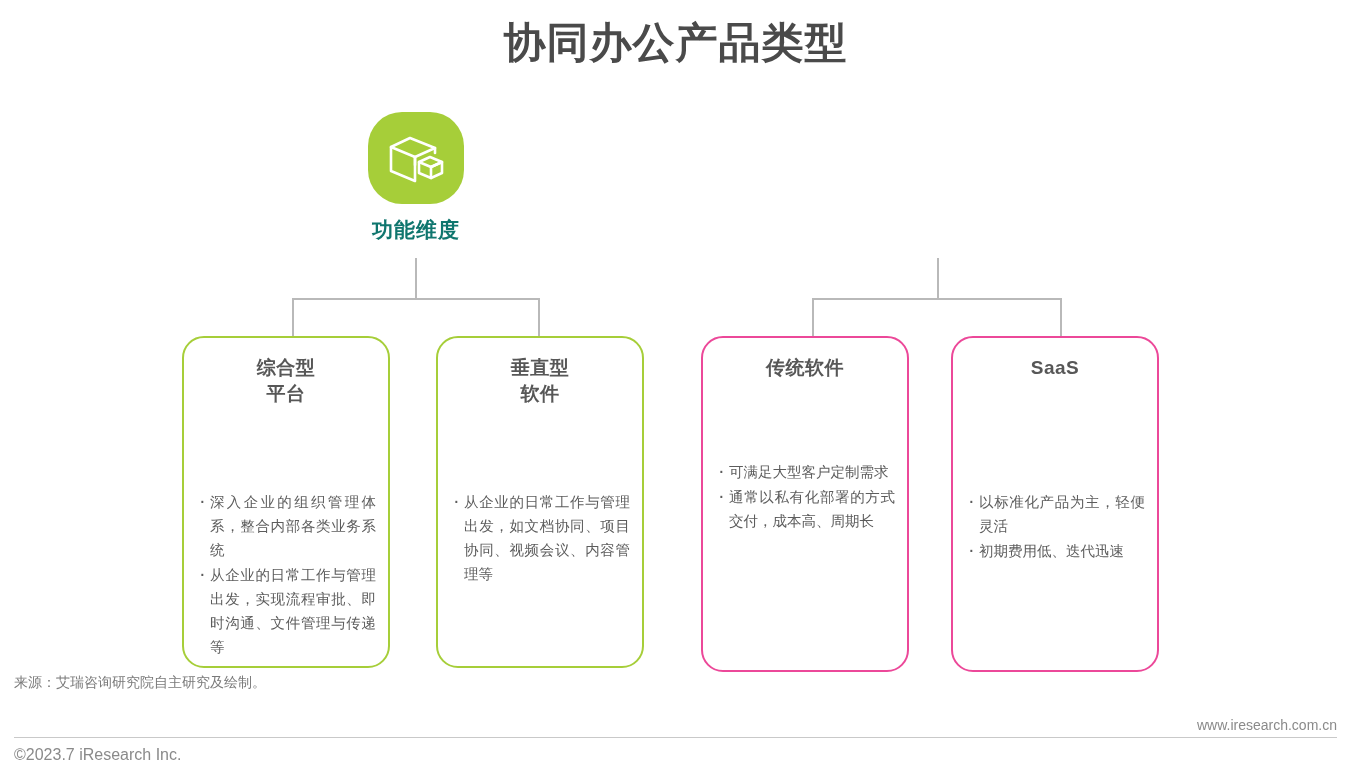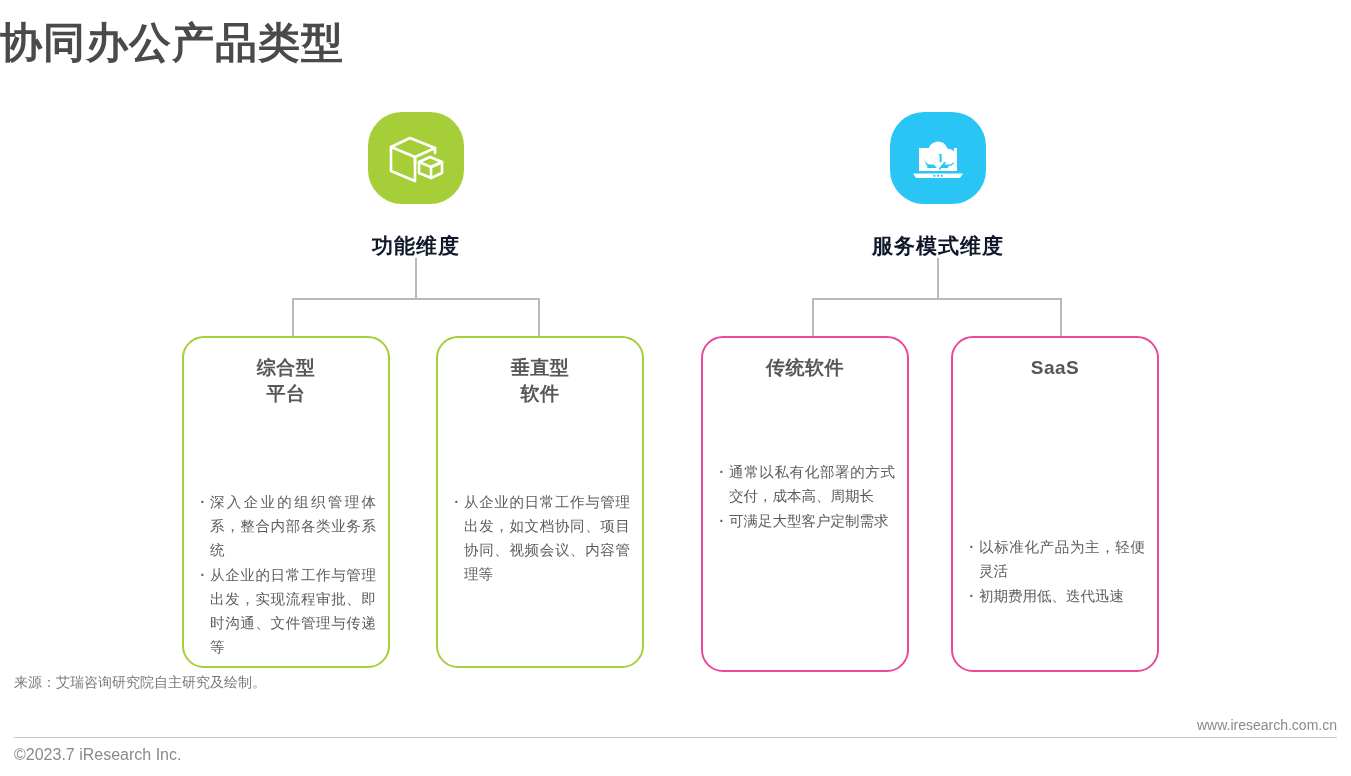--- a/index.html
+++ b/index.html
@@ -17,21 +17,21 @@
     background: #ffffff;
     overflow: hidden;
   }
 
   
   .page-title {
     position: absolute;
     left: 0;
     top: 16px;
     width: 1351px;
-    text-align: left;
+    text-align: center;
     font-size: 42px;
     font-weight: bold;
     color: #4a4a4a;
     letter-spacing: 1px;
     line-height: 54px;
   }
 
   
   .branch-head {
     position: absolute;
@@ -47,24 +47,24 @@
     margin: 0 auto;
     border-radius: 34px;
     display: flex;
     align-items: center;
     justify-content: center;
   }
   .icon-badge.green { background: #A6CE39; }
   .icon-badge.blue  { background: #29C6F5; }
 
   .branch-label {
-    margin-top: 28px;
+    margin-top: 12px;
     font-size: 21px;
     font-weight: bold;
-    color: #0f172a;
+    color: #0f766e;
     letter-spacing: 1px;
   }
 
   
   .connector { position: absolute; background: #b9b9b9; }
   .conn-v { width: 2px; }
   .conn-h { height: 2px; }
 
   
   .card {
@@ -103,21 +103,21 @@
     position: absolute;
     left: 14px;
     right: 12px;
     margin: 0;
     padding: 0;
     list-style: none;
   }
   .card-1 .bullets { top: 152px; }
   .card-2 .bullets { top: 152px; }
   .card-3 .bullets { top: 122px; }
-  .card-4 .bullets { top: 152px; margin-top: 45px; }
+  .card-4 .bullets { top: 152px; }
 
   .bullets li {
     position: relative;
     padding-left: 12px;
     font-size: 14.5px;
     line-height: 24px;
     color: #5c5c5c;
     margin-bottom: 1px;
     text-align: justify;
   }
@@ -179,37 +179,20 @@
           <path d="M49 17 L49 22"></path>
           <path d="M33 31 L44 26 L56 31 L45 36 Z"></path>
           <path d="M33 31 L33 42 L45 47 L45 36"></path>
           <path d="M45 36 L56 31 L56 42 L45 47"></path>
         </g>
       </svg>
     </div>
     <div class="branch-label">功能维度</div>
   </div>
 
-  <div class="branch-head right">
-    <div class="icon-badge blue">
-      <svg width="62" height="54" viewBox="0 0 62 54" aria-hidden="true">
-        <g fill="#ffffff">
-          <path d="M21 21 a10 10 0 0 1 19.6 -3.2 a8 8 0 0 1 2.6 15.7 L22 33.5 a7 7 0 0 1 -1 -12.5 Z"></path>
-          <path d="M12 17 h11 v3.4 a9 9 0 0 0 -2.6 14.6 h-0.2 v2 h21 v-2 h1 a9.6 9.6 0 0 0 4.8 -2.6 V17 h3 v23 H12 Z"></path>
-          <path d="M31.2 23 h3.4 v8.3 h4.8 L32.9 39 l-6.5 -7.7 h4.8 Z" fill="#29C6F5"></path>
-          <path d="M29.4 23.5 h3.2 v7.8 h4.4 L31 38.4 l-6 -7.1 h4.4 Z"></path>
-          <path d="M6 42.5 h50 l-3 4.6 H9 Z"></path>
-          <circle cx="27.4" cy="44.8" r="1.15" fill="#29C6F5"></circle>
-          <circle cx="31" cy="44.8" r="1.15" fill="#29C6F5"></circle>
-          <circle cx="34.6" cy="44.8" r="1.15" fill="#29C6F5"></circle>
-        </g>
-      </svg>
-    </div>
-    <div class="branch-label">服务模式维度</div>
-  </div>
 
   <div class="connector conn-v" style="left:415px; top:258px; height:42px;"></div>
   <div class="connector conn-h" style="left:292px; top:298px; width:248px;"></div>
   <div class="connector conn-v" style="left:292px; top:298px; height:40px;"></div>
   <div class="connector conn-v" style="left:538px; top:298px; height:40px;"></div>
 
   <div class="connector conn-v" style="left:937px; top:258px; height:42px;"></div>
   <div class="connector conn-h" style="left:812px; top:298px; width:250px;"></div>
   <div class="connector conn-v" style="left:812px; top:298px; height:40px;"></div>
   <div class="connector conn-v" style="left:1060px; top:298px; height:40px;"></div>
@@ -227,22 +210,22 @@
     <div class="card-title">垂直型
 软件</div>
     <ul class="bullets">
       <li>从企业的日常工作与管理出发，如文档协同、项目协同、视频会议、内容管理等</li>
     </ul>
   </div>
 
   <div class="card blue card-3">
     <div class="card-title">传统软件</div>
     <ul class="bullets">
+      <li>可满足大型客户定制需求</li>
       <li>通常以私有化部署的方式交付，成本高、周期长</li>
-      <li>可满足大型客户定制需求</li>
     </ul>
   </div>
 
   <div class="card blue card-4">
     <div class="card-title">SaaS</div>
     <ul class="bullets">
       <li>以标准化产品为主，轻便灵活</li>
       <li>初期费用低、迭代迅速</li>
     </ul>
   </div>

